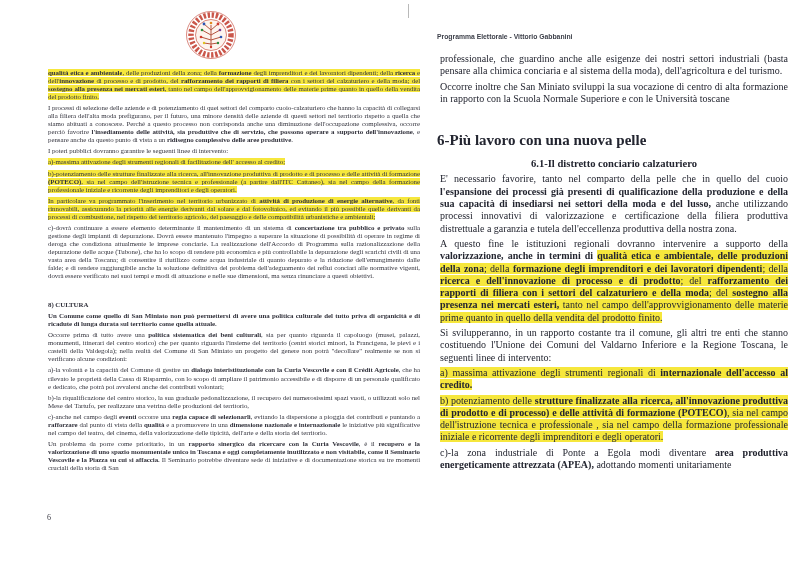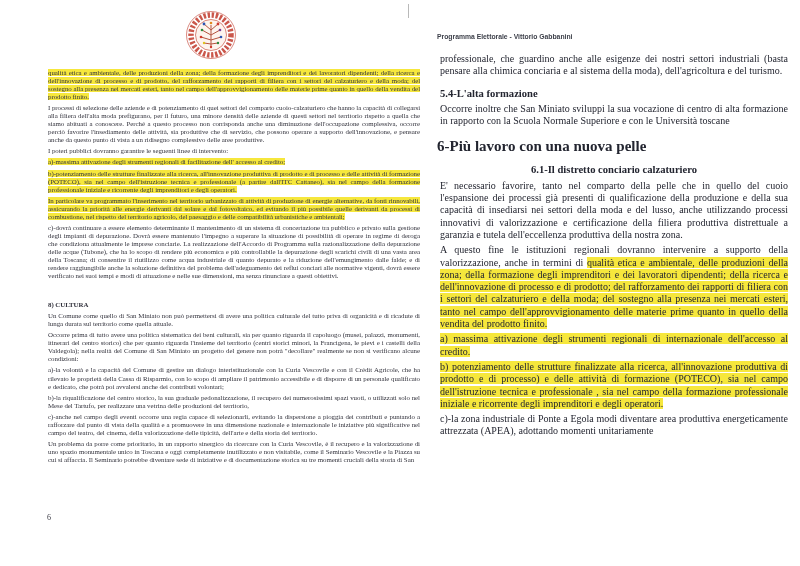--- a/index.html
+++ b/index.html
@@ -5,21 +5,21 @@
   html,body{margin:0;padding:0;}
   body{
     width:800px;height:566px;position:relative;overflow:hidden;
     background:#ffffff;
     font-family:"Liberation Serif", serif;
   }
   .sheet{position:absolute;inset:0;}
 
   
   .blk{margin:3px;}
-  .b{font-weight:normal;}
+  .b{font-weight:bold;}
   .hl{background:#f6e73c;}
 
   
   .left-text{
     position:absolute;left:45px;top:66px;width:378px;
     font-size:6.9px;line-height:8.05px;text-align:justify;
     color:#33333d;letter-spacing:-0.05px;
   }
   .left-text .gap{height:15px;}
   .left-text .h-small{font-weight:bold;text-align:left;}
@@ -31,21 +31,21 @@
   .rheader{
     position:absolute;left:437px;top:33px;
     font-family:"Liberation Sans", sans-serif;
     font-size:6.8px;font-weight:bold;color:#3c3f49;
   }
   .right-text{
     position:absolute;left:437px;top:50px;width:354px;
     font-size:10px;line-height:12.3px;text-align:justify;
     color:#232530;
   }
-  .right-text .h-big{font-size:15px;line-height:17px;font-weight:bold;text-align:left;margin:11px 0 9px;}
+  .right-text .h-big{font-size:15px;line-height:17px;font-weight:bold;text-align:left;margin:27px 0 9px;}
   .right-text .h-sec{font-size:10.6px;font-weight:bold;text-align:center;}
   .right-text .h-sec-mt{font-size:10.6px;font-weight:bold;text-align:left;margin-top:10px;}
 
   
   .stamp{position:absolute;left:185px;top:10px;width:52px;height:50px;}
   .vtick{position:absolute;left:408px;top:4px;width:1px;height:14px;background:#b9b9b9;}
 </style>
 </head>
 <body>
 
@@ -86,25 +86,25 @@
       <div class="blk p"><span class="">a)-la volontà e la capacità del Comune di gestire un </span><span class="b ">dialogo interistituzionale con la Curia Vescovile e con il Crédit Agricole</span><span class="">, che ha rilevato le proprietà della Cassa di Risparmio, con lo scopo di ampliare il patrimonio accessibile e di disporre di un personale qualificato e dedicato, che potrà poi avvalersi anche dei contributi volontari;</span></div>
       <div class="blk p"><span class="">b)-la riqualificazione del centro storico, la sua graduale pedonalizzazione, il recupero dei numerosissimi spazi vuoti, o utilizzati solo nel Mese del Tartufo, per realizzare una vetrina delle produzioni del territorio,</span></div>
       <div class="blk p"><span class="">c)-anche nel campo degli </span><span class="b ">eventi</span><span class=""> occorre una </span><span class="b ">regia capace di selezionarli</span><span class="">, evitando la dispersione a pioggia dei contributi e puntando a </span><span class="b ">rafforzare</span><span class=""> dal punto di vista della </span><span class="b ">qualità</span><span class=""> e a promuovere in una </span><span class="b ">dimensione nazionale e internazionale</span><span class=""> le iniziative più significative nel campo del teatro, del cinema, della valorizzazione delle tipicità, dell'arte e della storia del territorio.</span></div>
       <div class="blk p"><span class="">Un problema da porre come prioritario, in un </span><span class="b ">rapporto sinergico da ricercare con la Curia Vescovile</span><span class="">, è il </span><span class="b ">recupero e la valorizzazione di uno spazio monumentale unico in Toscana e oggi completamente inutilizzato e non visitabile, come il Seminario Vescovile e la Piazza su cui si affaccia.</span><span class=""> Il Seminario potrebbe diventare sede di iniziative e di documentazione storica su tre momenti cruciali della storia di San</span></div>
     </div>
   <div class="pagenum pn-left">6</div>
 
   <div class="rheader">Programma Elettorale - Vittorio Gabbanini</div>
   <div class="right-text">
       <div class="blk p"><span class="">professionale, che guardino anche alle esigenze dei nostri settori industriali (basta pensare alla chimica conciaria e al sistema della moda), dell'agricoltura e del turismo.</span></div>
-      <div class="blk h-sec-mt"><span class="">5.4-L'alta formazione</span></div>
       <div class="blk p"><span class="">Occorre inoltre che San Miniato sviluppi la sua vocazione di centro di alta formazione in rapporto con la Scuola Normale Superiore e con le Università toscane</span></div>
       <div class="blk h-big"><span class="">6-Più lavoro con una nuova pelle</span></div>
       <div class="blk h-sec"><span class="">6.1-Il distretto conciario calzaturiero</span></div>
       <div class="blk p"><span class="">E' necessario favorire, tanto nel comparto della pelle che in quello del cuoio </span><span class="b ">l'espansione dei processi già presenti di qualificazione della produzione e della sua capacità di insediarsi nei settori della moda e del lusso,</span><span class=""> anche utilizzando processi innovativi di valorizzazione e certificazione della filiera produttiva distrettuale a garanzia e tutela dell'eccellenza produttiva della nostra zona.</span></div>
       <div class="blk p"><span class="">A questo fine le istituzioni regionali dovranno intervenire a supporto della </span><span class="b ">valorizzazione, anche in termini di </span><span class="b hl">qualità etica e ambientale, delle produzioni della zona</span><span class="hl">; della </span><span class="b hl">formazione degli imprenditori e dei lavoratori dipendenti</span><span class="hl">; della </span><span class="b hl">ricerca e dell'innovazione di processo e di prodotto</span><span class="hl">; del </span><span class="b hl">rafforzamento dei rapporti di filiera con i settori del calzaturiero e della moda</span><span class="hl">; del </span><span class="b hl">sostegno alla presenza nei mercati esteri,</span><span class="hl"> tanto nel campo dell'approvvigionamento delle materie prime quanto in quello della vendita del prodotto finito.</span></div>
+      <div class="blk p"><span class="">Si svilupperanno, in un rapporto costante tra il comune, gli altri tre enti che stanno costituendo l'Unione dei Comuni del Valdarno Inferiore e la Regione Toscana, le seguenti linee di intervento:</span></div>
       <div class="blk p"><span class="hl">a) massima attivazione degli strumenti regionali di </span><span class="b hl">internazionale dell'accesso al credito.</span></div>
       <div class="blk p"><span class="hl">b) potenziamento delle </span><span class="b hl">strutture finalizzate alla ricerca, all'innovazione produttiva di prodotto e di processo) e delle attività di formazione (POTECO)</span><span class="hl">, sia nel campo dell'istruzione tecnica e professionale , sia nel campo della formazione professionale iniziale e ricorrente degli imprenditori e degli operatori.</span></div>
       <div class="blk p"><span class="">c)-la zona industriale di Ponte a Egola modi diventare </span><span class="b ">area produttiva energeticamente attrezzata (APEA),</span><span class=""> adottando momenti unitariamente</span></div>
     </div>
   <div class="pagenum pn-right">19</div>
 
 </div>
 
 </body></html>

